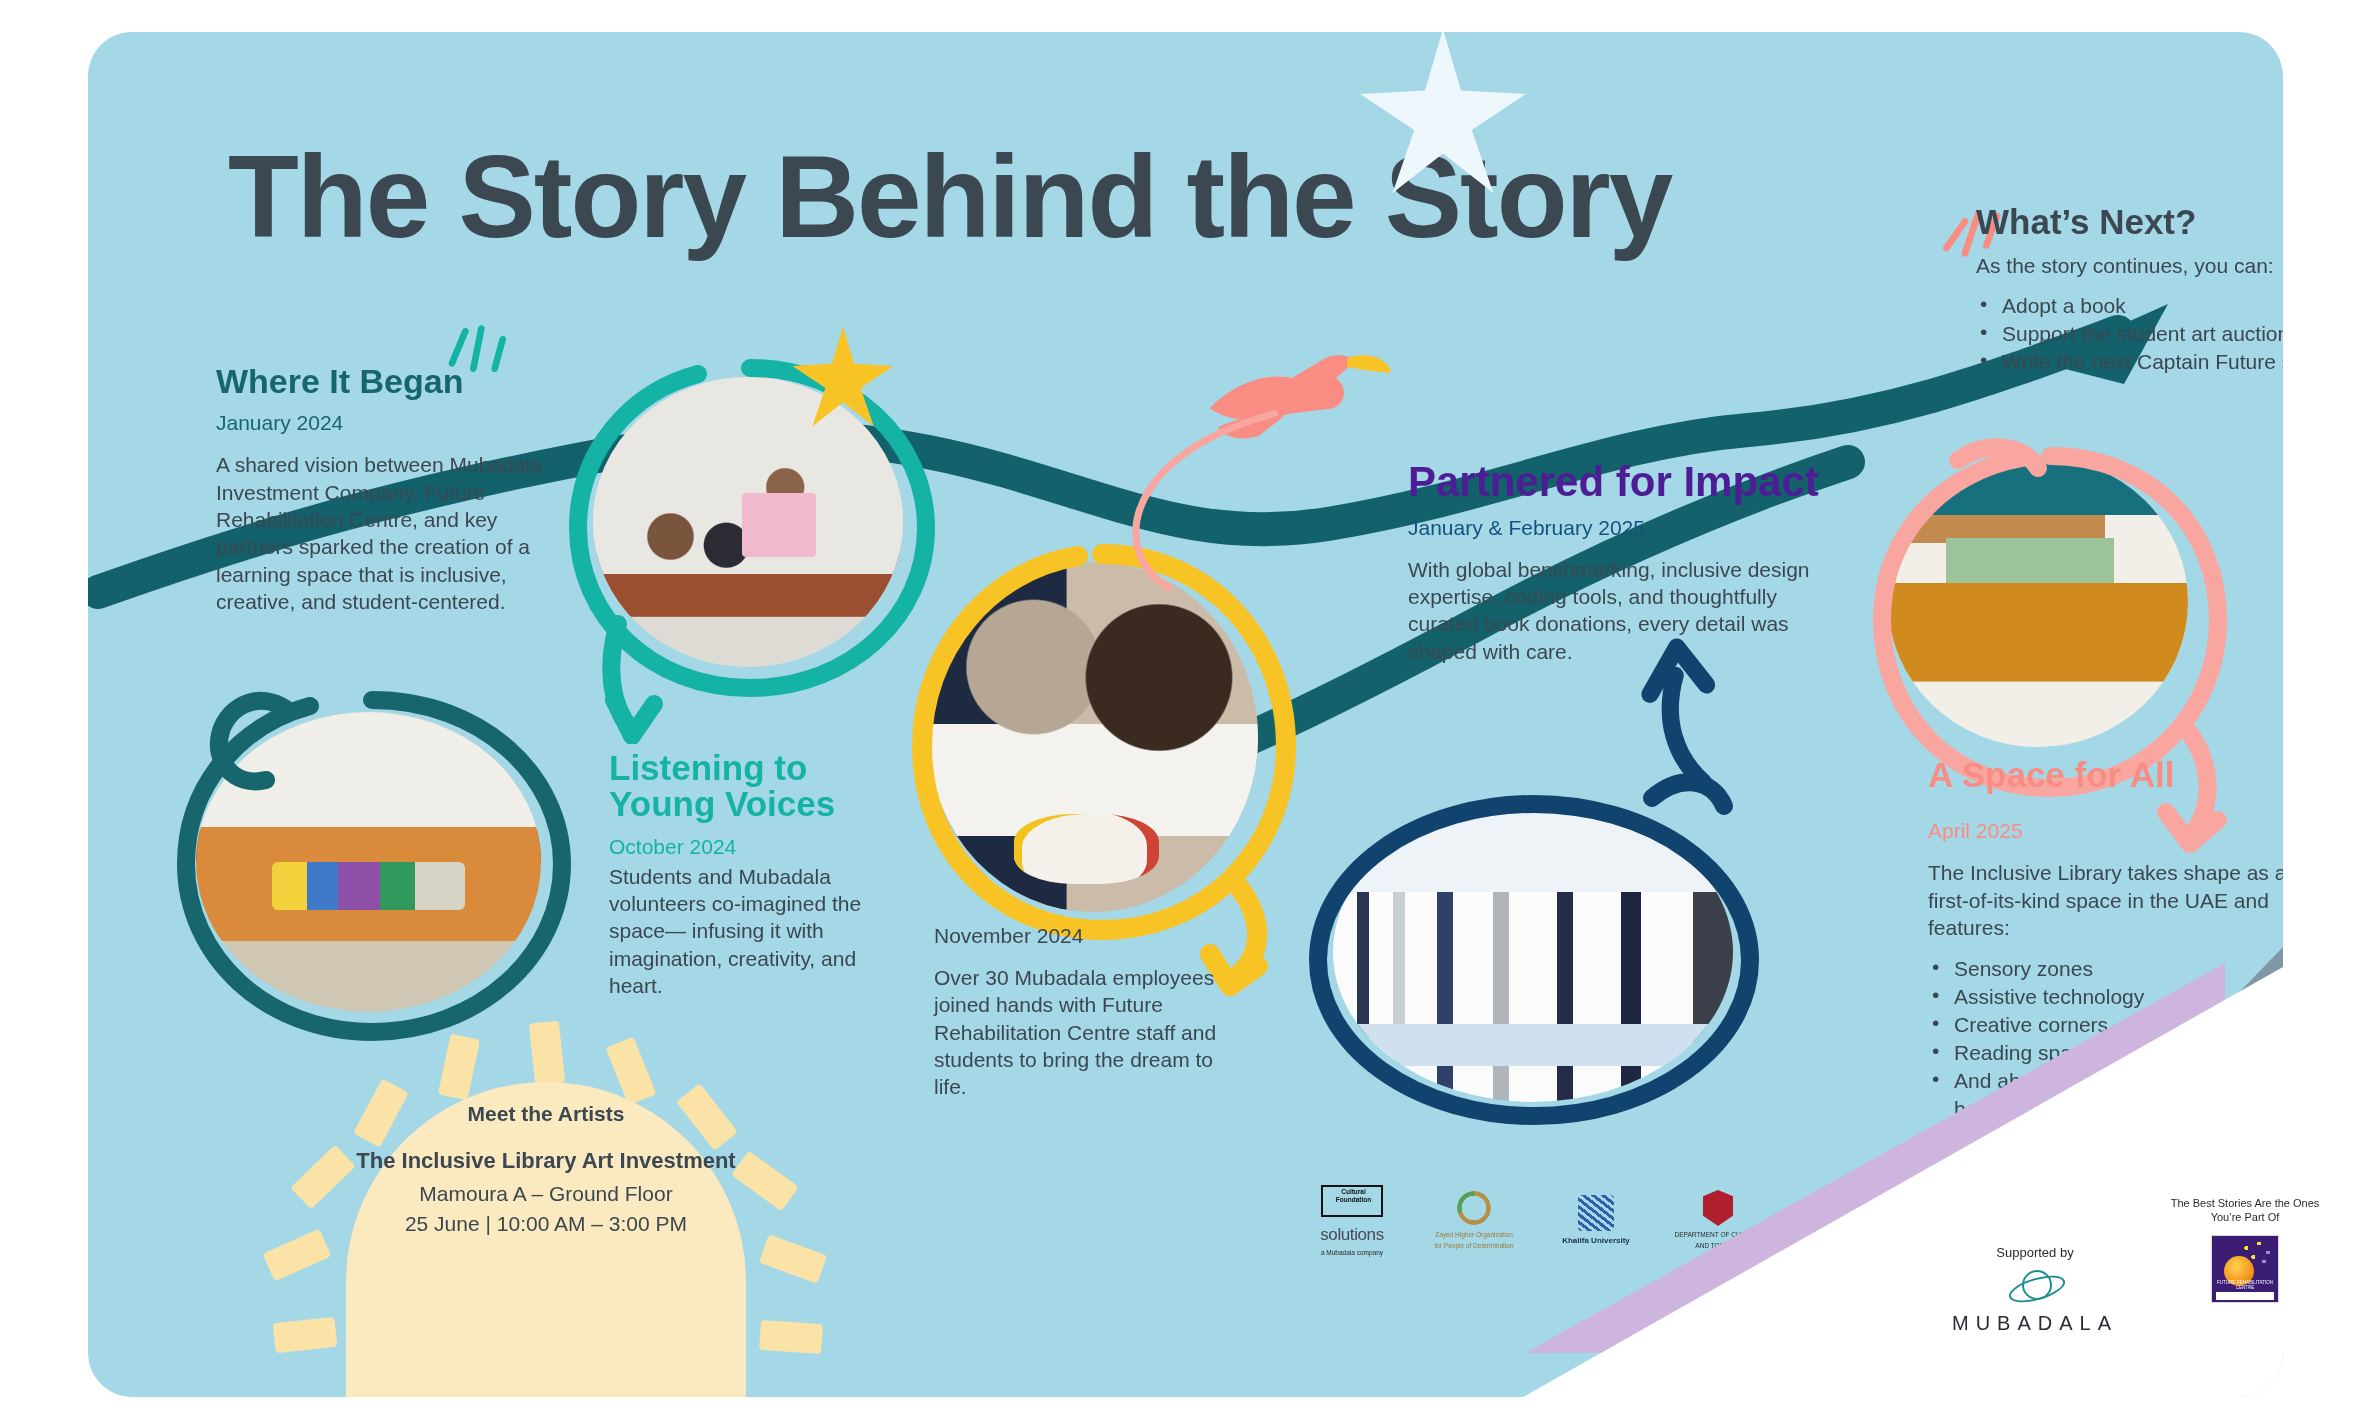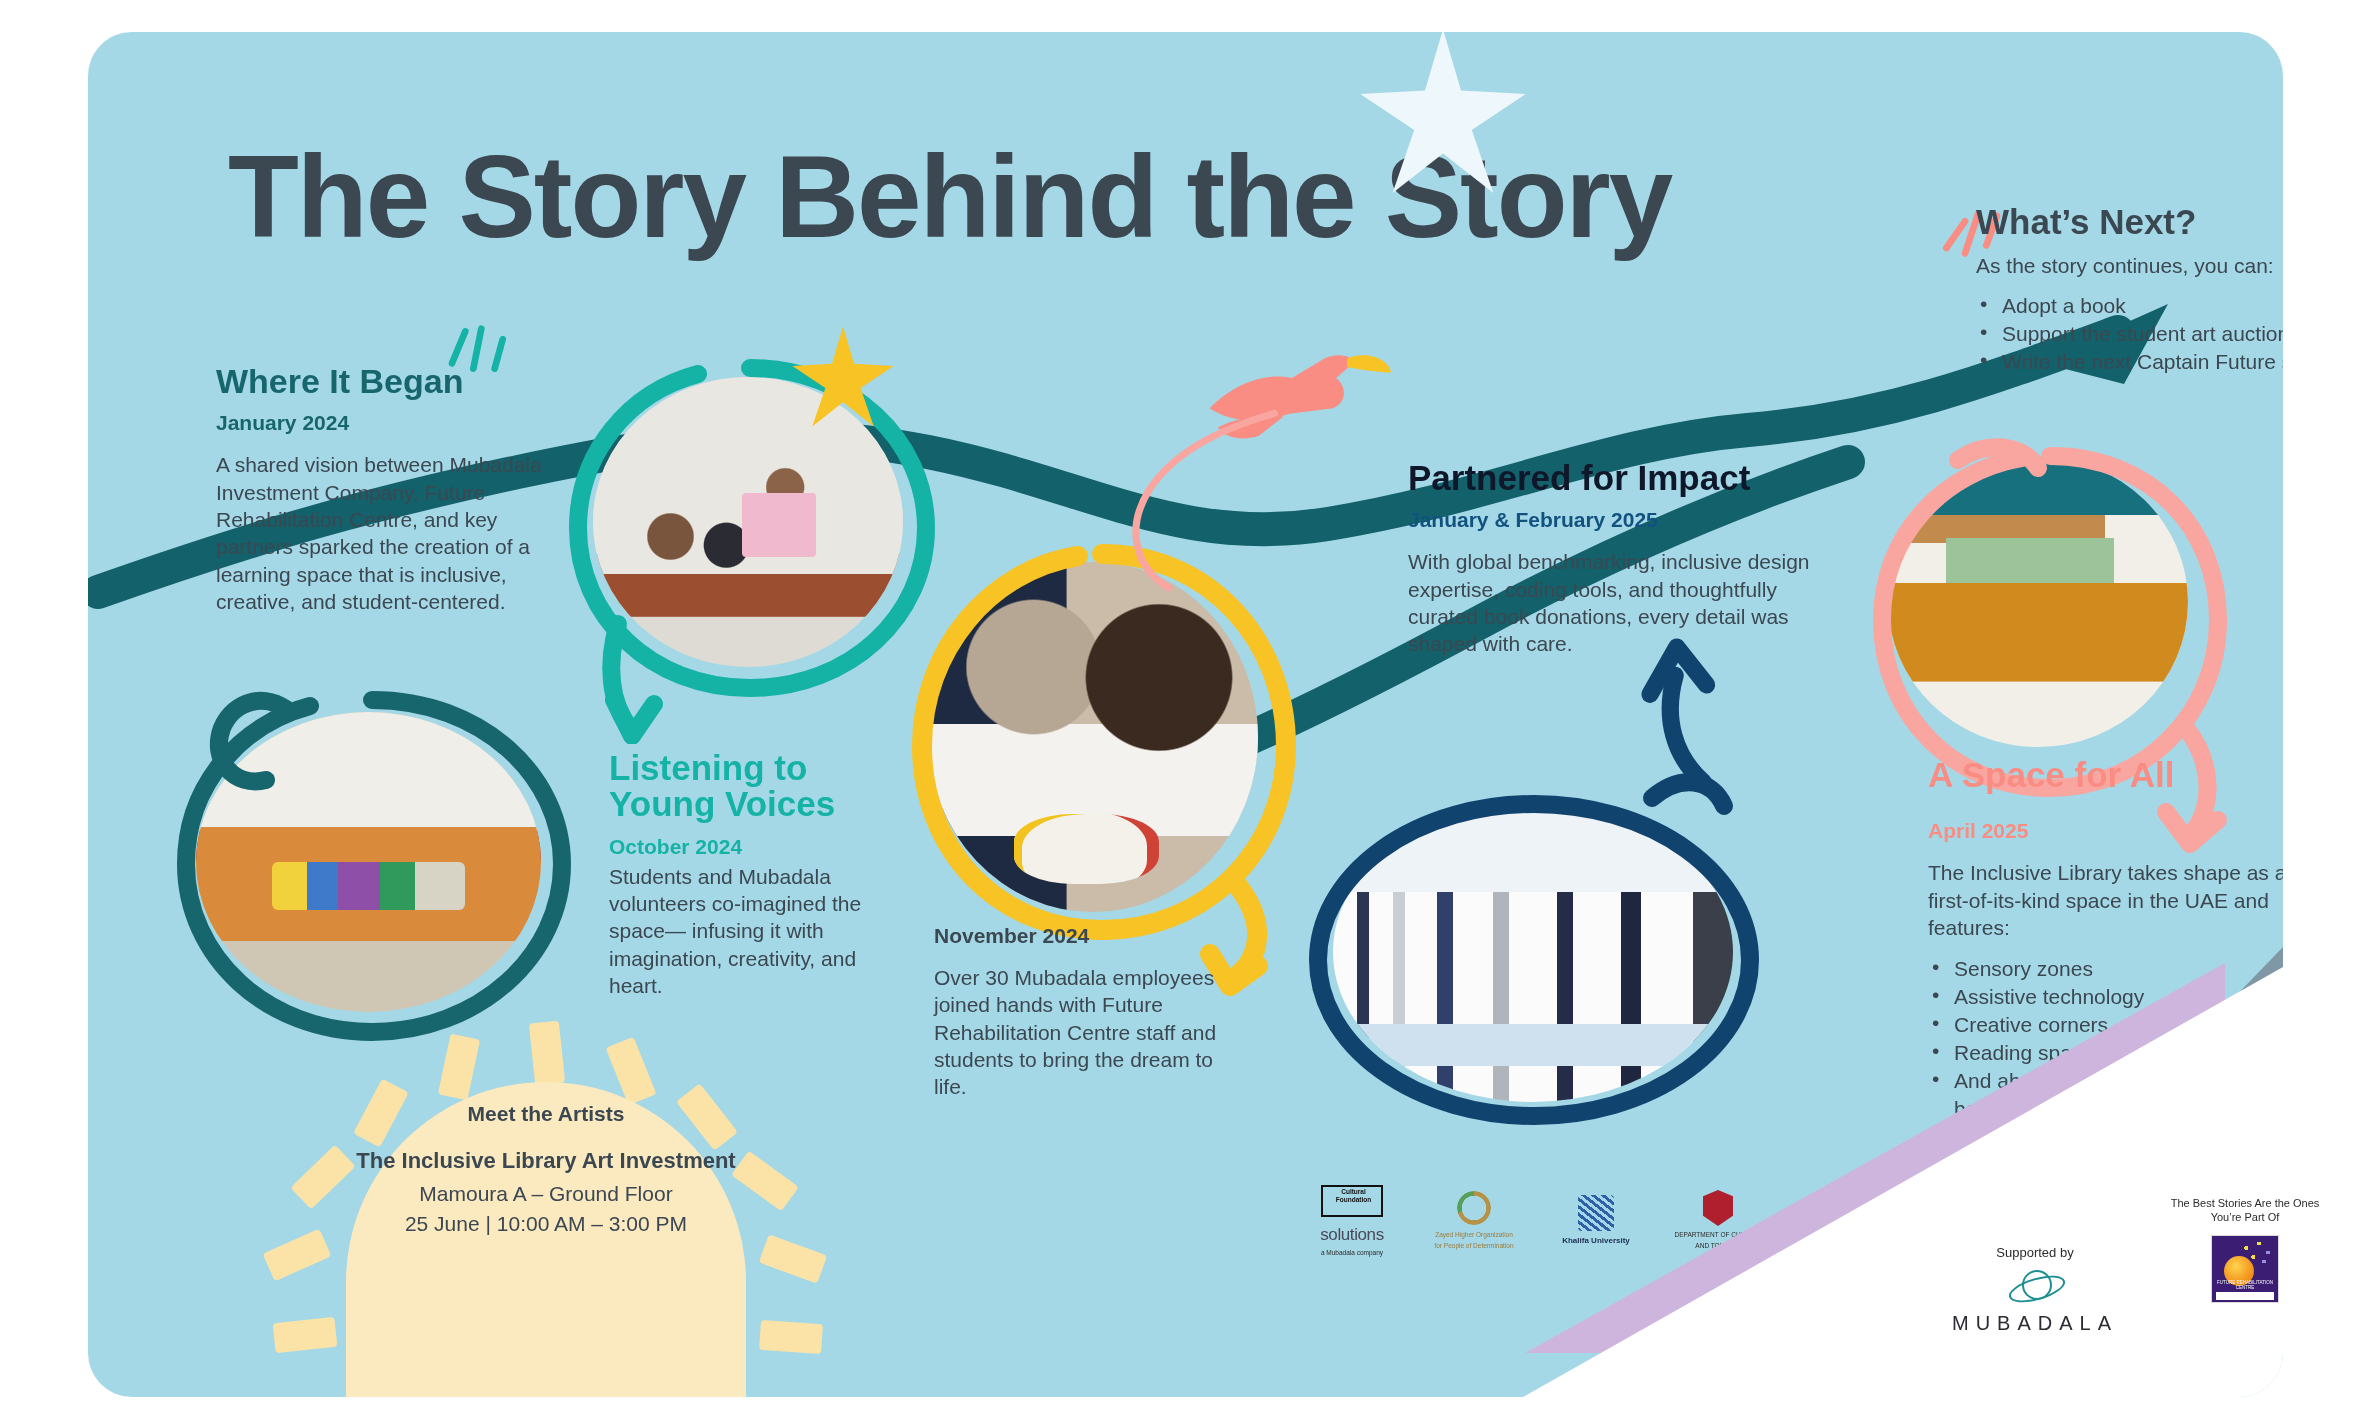--- a/index.html
+++ b/index.html
@@ -109,21 +109,21 @@
       linear-gradient(#d08a1e 0 0) 0 66%/100% 34% no-repeat,
       linear-gradient(#9cc39a 0 0) 44% 40%/56% 30% no-repeat,
       linear-gradient(#16707e 0 0) 0 0/100% 20% no-repeat,
       linear-gradient(#c38a4e 0 0) 8% 22%/70% 10% no-repeat,
       #f2efe8;
   }
 
   
   .blk{ position:absolute; z-index:20; }
   .h2{ font-weight:700; line-height:1.04; }
-  .date{ font-weight:700; }
+  .date{ font-weight:400; }
   .body{ color:#3b4751; line-height:1.3; }
   ul.bul{ list-style:none; }
   ul.bul li{ position:relative; padding-left:26px; }
   ul.bul li::before{ content:"•"; position:absolute; left:4px; top:-2px; }
 
   
   #b-began{ left:128px; top:332px; width:330px; }
   #b-began .h2{ font-size:34px; color:#17666e; }
   #b-began .date{ font-size:21px; color:#17666e; margin-top:12px; }
   #b-began .body{ font-size:21px; margin-top:16px; }
@@ -135,21 +135,21 @@
   #b-listen .body{ font-size:21px; margin-top:4px; }
 
   
   #b-power{ left:846px; top:880px; width:300px; }
   #b-power .h2{ font-size:35px; color:#3b4751; }
   #b-power .date{ font-size:21px; color:#3b4751; margin-top:12px; }
   #b-power .body{ font-size:21px; margin-top:16px; }
 
   
   #b-partner{ left:1320px; top:428px; width:420px; }
-  #b-partner .h2{ font-size:35px; color:#0f172a; }
+  #b-partner .h2{ font-size:42px; color:#4c1d95; }
   #b-partner .date{ font-size:21px; color:#12527f; margin-top:12px; }
   #b-partner .body{ font-size:21px; margin-top:16px; }
 
   
   #b-space{ left:1840px; top:725px; width:400px; }
   #b-space .h2{ font-size:35px; color:#f98d83; }
   #b-space .date{ font-size:21px; color:#f98d83; margin-top:26px; }
   #b-space .body{ font-size:21px; margin-top:16px; }
   #b-space ul.bul{ font-size:21px; color:#3b4751; margin-top:14px; line-height:1.33; }
 

